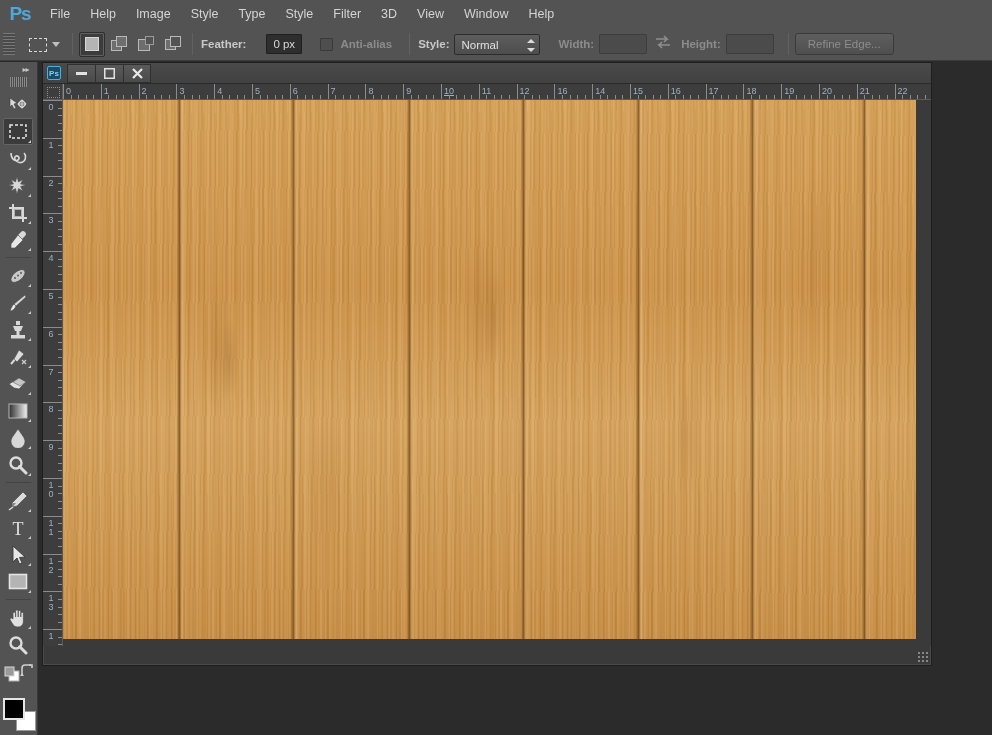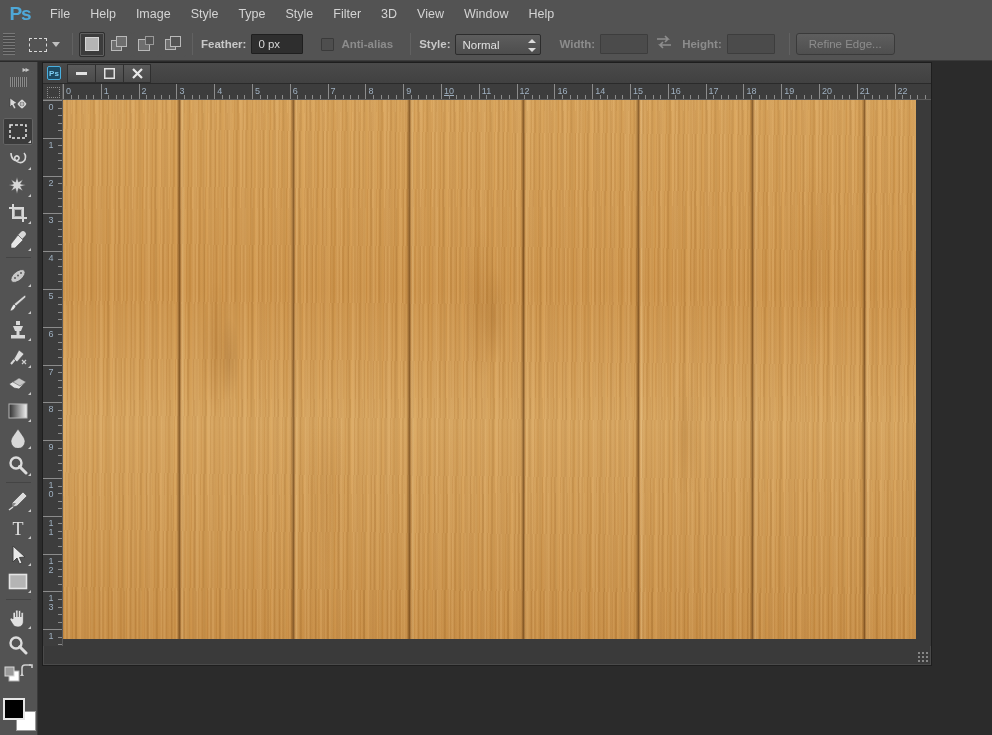--- a/index.html
+++ b/index.html
@@ -73,21 +73,21 @@
   .sq-pair.ix i.b { left: 5px; top: 0; background: #535353; }
 
   .opt-label { color: #c8c8c8; font-size: 11.5px; font-weight: bold; padding: 0 5px 0 2px; }
   .opt-label.dim { color: #8c8c8c; }
   .field {
     height: 20px; background: #2e2e2e; border: 1px solid #1f1f1f;
     color: #d8d8d8; font-size: 11.5px; line-height: 19px; padding: 0 6px;
     border-radius: 1px;
   }
   .field.disabled { background: #4b4b4b; border-color: #3d3d3d; color: #777; }
-  .feather-field { width: 52px; }
+  .feather-field { width: 36px; margin-left: 15px; }
   .wh-field { width: 48px; }
   .checkbox {
     width: 13px; height: 13px; background: #4e4e4e; border: 1px solid #3a3a3a; border-radius: 1px;
     margin-right: 5px;
   }
   .select-box {
     height: 21px; width: 86px; background: #555; border: 1px solid #2c2c2c;
     color: #e0e0e0; font-size: 11.5px; line-height: 20px; padding: 0 18px 0 6px;
     position: relative; border-radius: 2px;
     background-image: linear-gradient(to bottom, #5d5d5d, #4d4d4d);

